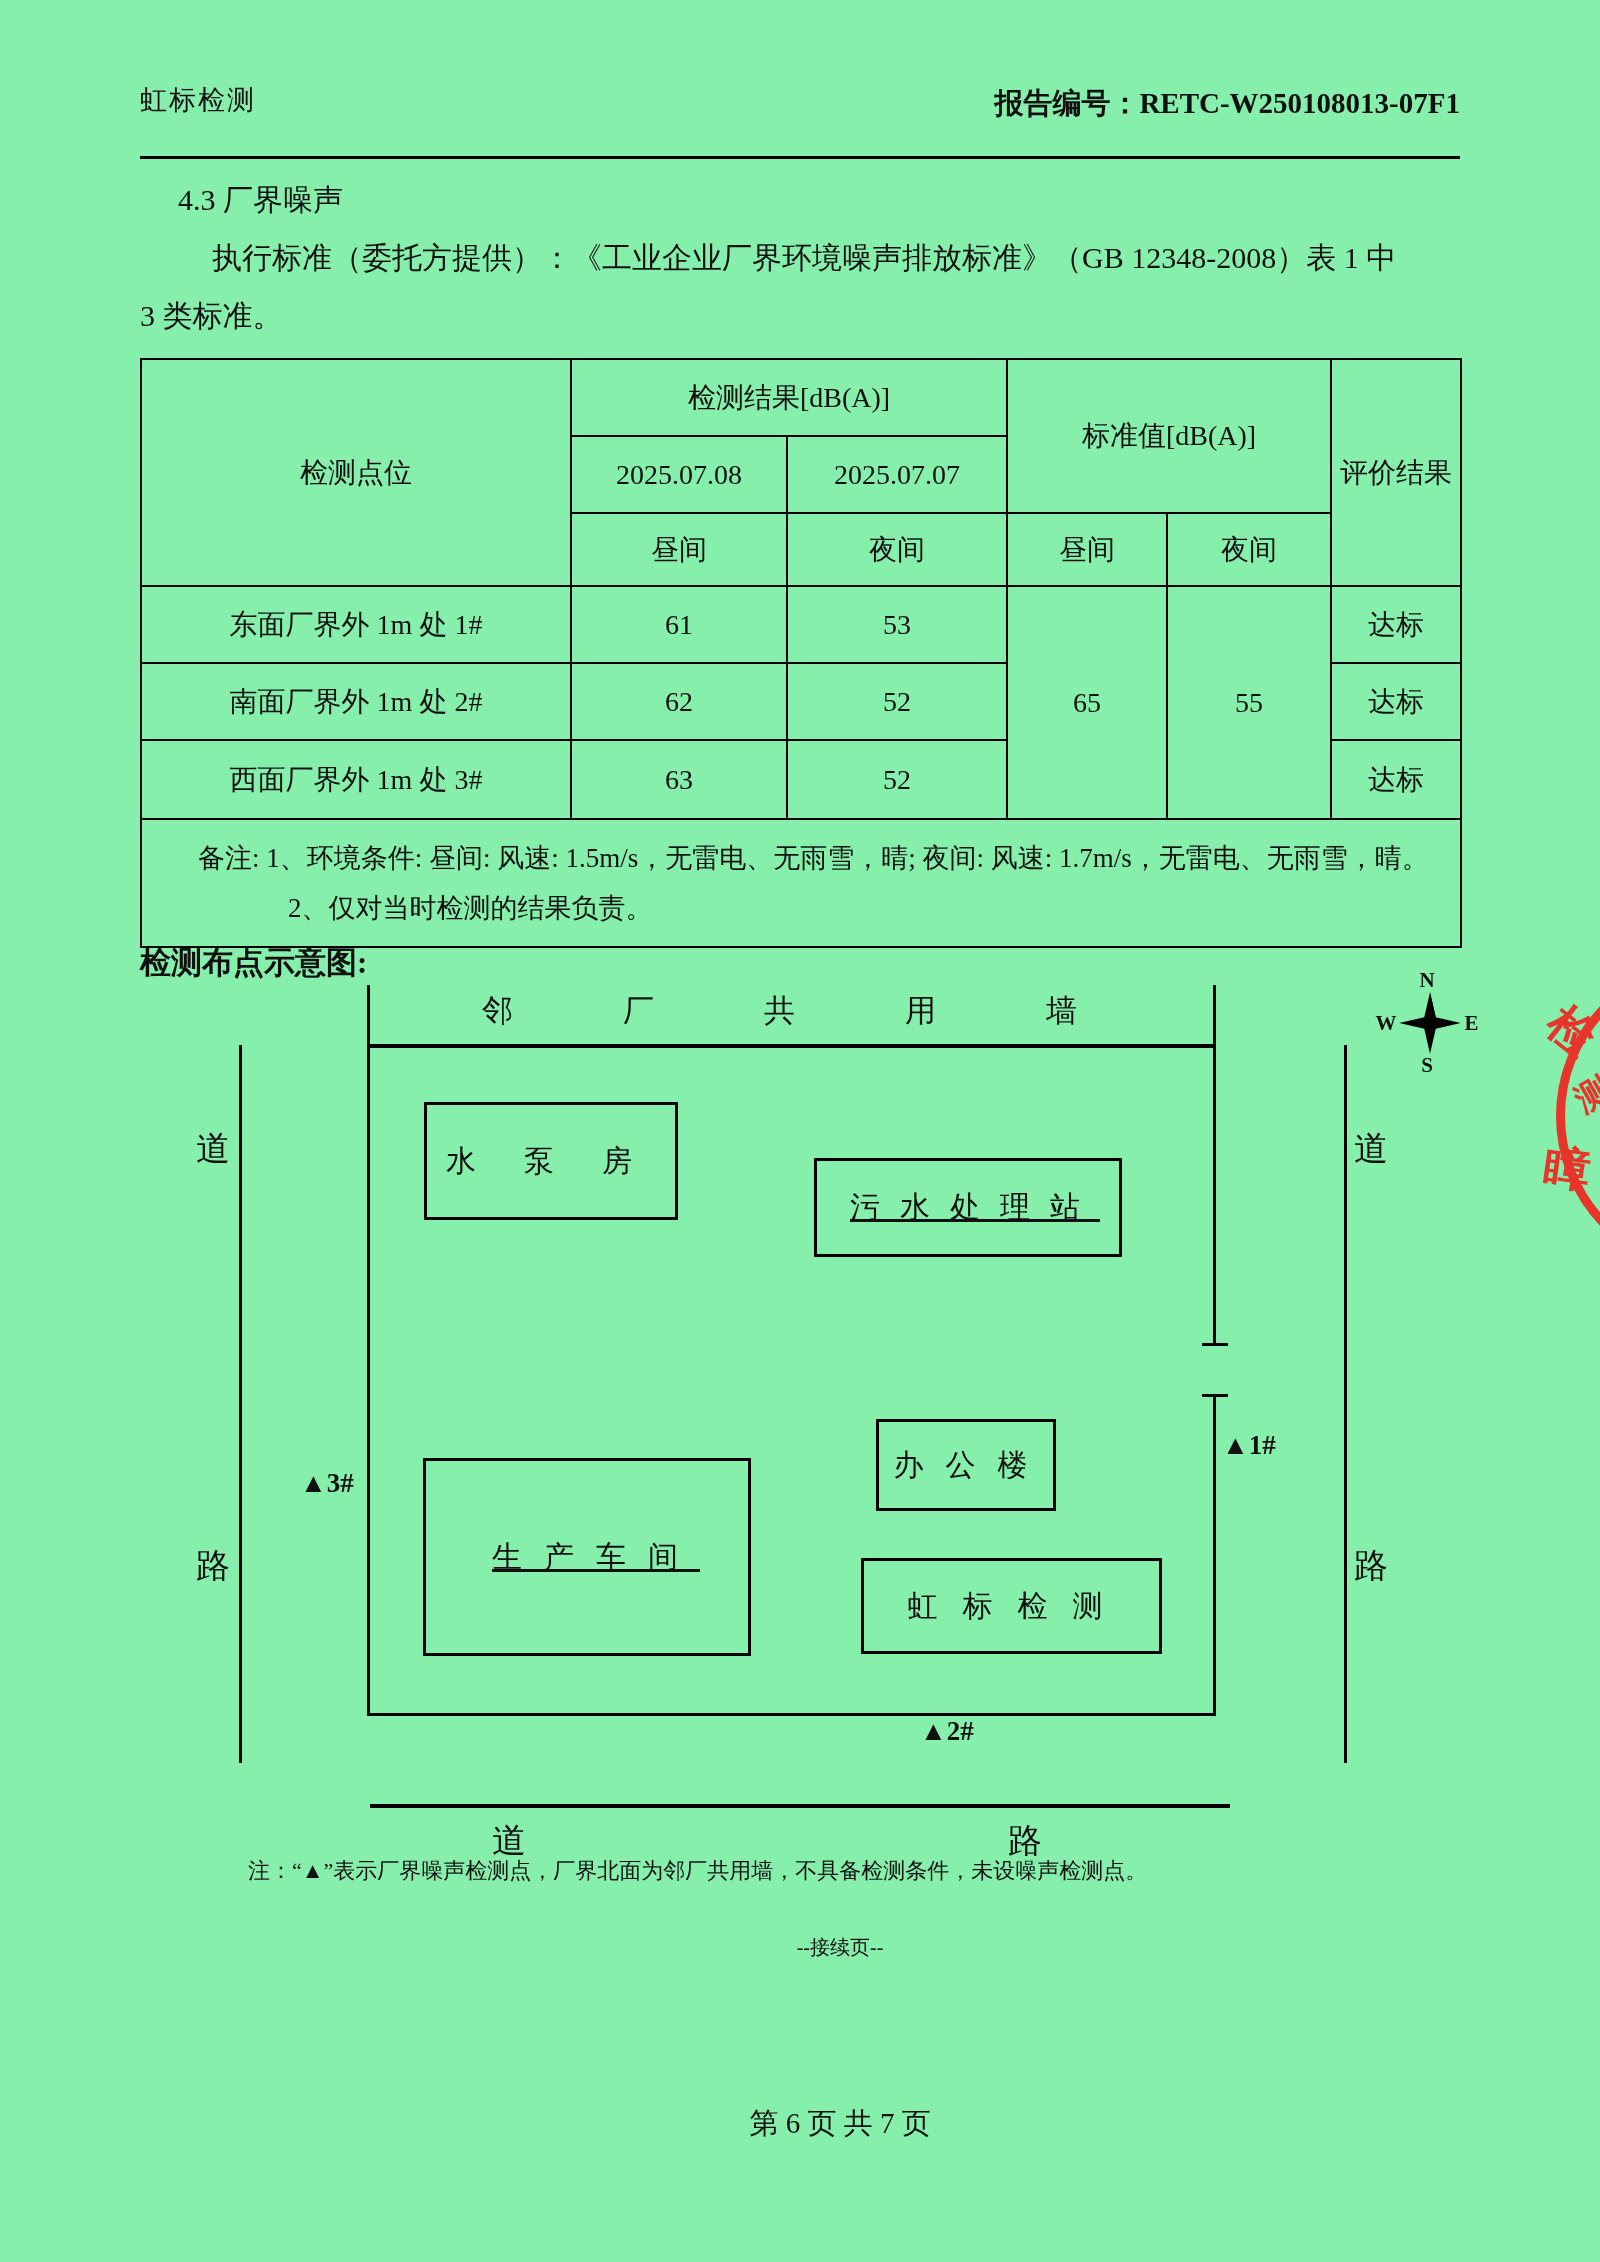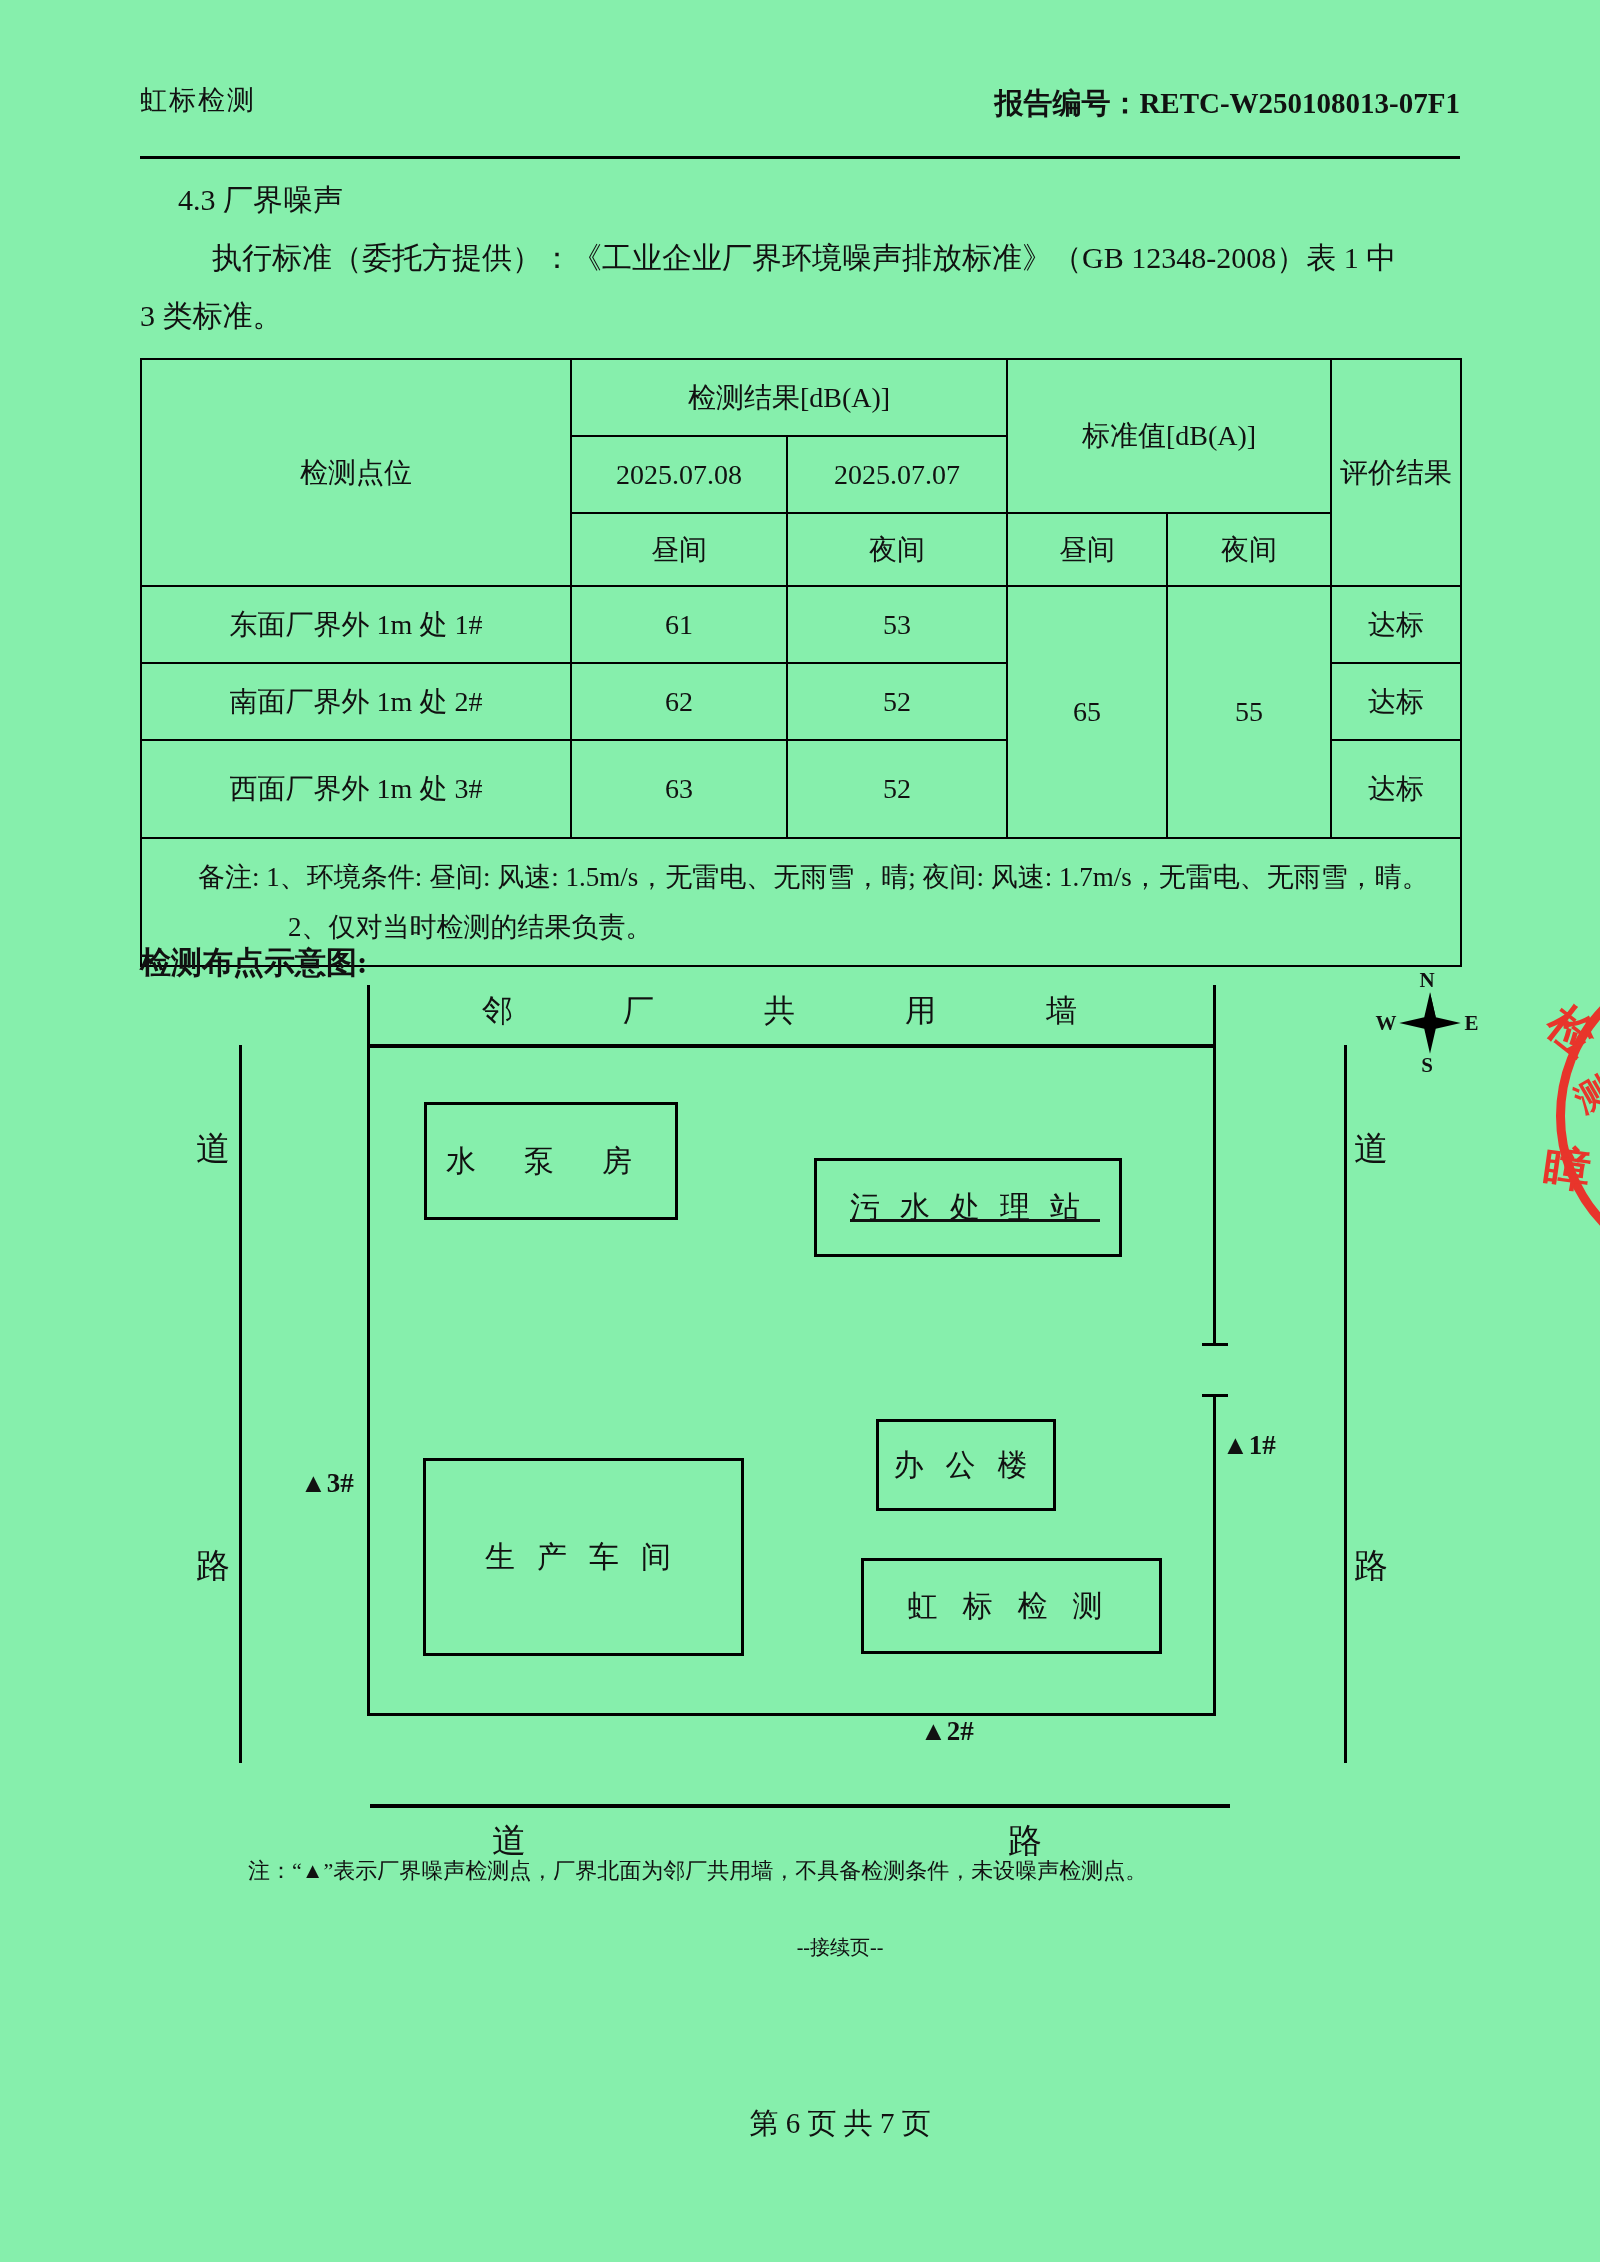--- a/index.html
+++ b/index.html
@@ -100,21 +100,21 @@
         <td rowspan="3">65</td>
         <td rowspan="3">55</td>
         <td>达标</td>
       </tr>
       <tr style="height:77px">
         <td>南面厂界外 1m 处 2#</td>
         <td>62</td>
         <td>52</td>
         <td>达标</td>
       </tr>
-      <tr style="height:98px">
+      <tr style="height:79px">
         <td>西面厂界外 1m 处 3#</td>
         <td>63</td>
         <td>52</td>
         <td>达标</td>
       </tr>
       <tr>
         <td colspan="6" class="remark">
           <div>备注: 1、环境条件: 昼间: 风速: 1.5m/s，无雷电、无雨雪，晴; 夜间: 风速: 1.7m/s，无雷电、无雨雪，晴。</div>
           <div class="remark-l2">2、仅对当时检测的结果负责。</div>
         </td>
@@ -139,21 +139,21 @@
   <div class="vline" style="left:239px;top:1045px;width:3px;height:718px;"></div>
   <div class="vline" style="left:1344px;top:1045px;width:3px;height:718px;"></div>
   <div class="abs road-label" style="left:196px;top:1126px;">道</div>
   <div class="abs road-label" style="left:196px;top:1543px;">路</div>
   <div class="abs road-label" style="left:1354px;top:1126px;">道</div>
   <div class="abs road-label" style="left:1354px;top:1543px;">路</div>
 
   <div class="bldg" style="left:424px;top:1102px;width:224px;height:112px;letter-spacing:48px;padding-left:24px;">水泵房</div>
   <div class="bldg" style="left:814px;top:1158px;width:288px;height:93px;letter-spacing:20px;padding-left:14px;text-decoration:underline;">污水处理站</div>
   <div class="bldg" style="left:876px;top:1419px;width:163px;height:86px;letter-spacing:22px;padding-left:11px;">办公楼</div>
-  <div class="bldg" style="left:423px;top:1458px;width:304px;height:192px;letter-spacing:22px;padding-left:11px;">生产车间</div>
+  <div class="bldg" style="left:423px;top:1458px;width:304px;height:192px;letter-spacing:22px;padding-left:18px;text-decoration:underline;">生产车间</div>
   <div class="bldg" style="left:861px;top:1558px;width:283px;height:90px;letter-spacing:25px;padding-left:12px;">虹标检测</div>
 
   <div class="marker" style="left:300px;top:1468px;">▲3#</div>
   <div class="marker" style="left:1222px;top:1430px;">▲1#</div>
   <div class="marker" style="left:920px;top:1716px;">▲2#</div>
 
   <div class="hline" style="left:370px;top:1804px;width:860px;height:4px;"></div>
   <div class="abs road-label" style="left:492px;top:1818px;">道</div>
   <div class="abs road-label" style="left:1008px;top:1818px;">路</div>
 

